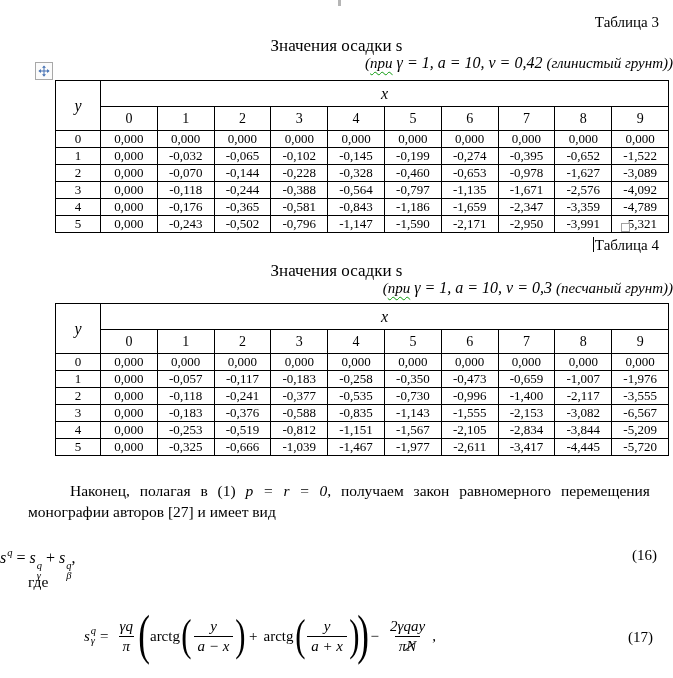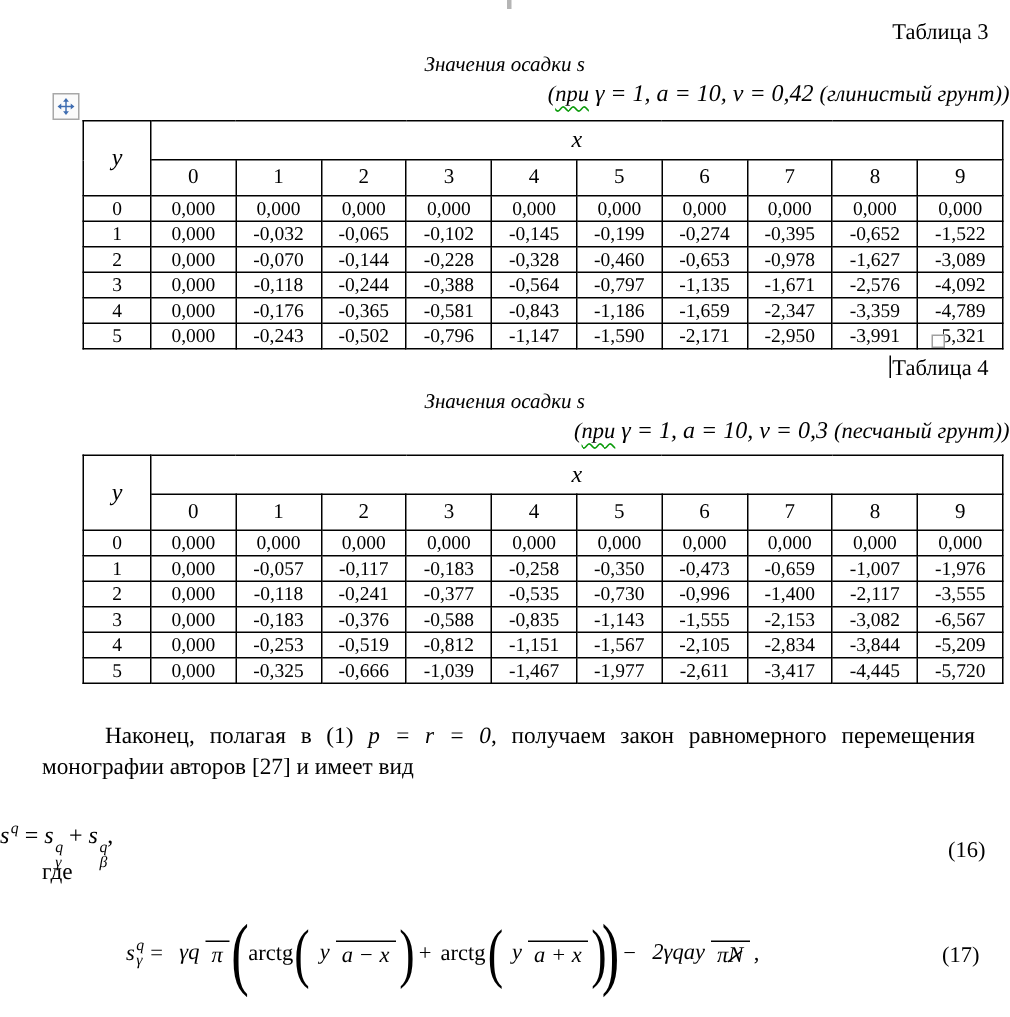--- a/index.html
+++ b/index.html
@@ -4,21 +4,21 @@
 <style>
   html,body{margin:0;padding:0;background:#fff;}
   .page{position:relative;width:673px;height:678px;background:#ffffff;overflow:hidden;
         font-family:"Liberation Serif", serif;color:#000;}
   .abs{position:absolute;}
   .it{font-style:italic;}
   .artifact{position:absolute;left:338px;top:0;width:3px;height:6px;background:#b5b5b5;}
 
   
   .tbl-label{position:absolute;right:14px;font-size:15px;text-align:right;}
-  .doc-title{position:absolute;left:0;width:673px;text-align:center;font-size:14px;font-style:italic;}
+  .doc-title{position:absolute;left:0;width:673px;text-align:center;font-size:17px;}
   .doc-sub{position:absolute;left:0;width:673px;text-align:right;font-size:15px;font-style:italic;}
   .doc-sub .mth{font-size:16px;}
   .wavy{text-decoration-line:underline;text-decoration-style:wavy;text-decoration-color:#0a9a0a;
         text-decoration-thickness:1px;text-underline-offset:3px;}
 
   
   .tbl{position:absolute;left:55px;border-collapse:collapse;table-layout:fixed;width:613px;background:#fff;}
   .tbl td{border:1px solid #000;text-align:center;vertical-align:middle;padding:0;font-size:13px;}
   .tbl tr:nth-child(1) td{height:25px;}
   .tbl tr:nth-child(2) td{height:23px;font-size:14px;}
@@ -34,27 +34,27 @@
   .caret{display:inline-block;width:1px;height:15px;background:#000;vertical-align:-2px;margin-right:1px;}
 
   
   .para{position:absolute;left:28px;top:481px;width:622px;font-size:15.5px;line-height:20.5px;}
   .pline{text-align:justify;text-align-last:justify;}
   .pline.last{text-align-last:left;}
   .pline.first{text-indent:42px;}
 
   
   .eqrow{position:absolute;left:0;width:673px;text-align:left;font-size:16px;}
-  .eqnum{position:absolute;right:16px;top:0;font-size:15px;margin-top:12px;}
+  .eqnum{position:absolute;right:16px;top:0;font-size:15px;}
   .mop{padding:0 4px;}
   sup.sq{font-size:10.5px;font-style:italic;vertical-align:7px;margin-left:1px;}
   .ss{display:inline-flex;flex-direction:column;align-items:flex-start;font-size:10.5px;
       line-height:10px;vertical-align:-6px;margin-left:1px;font-style:italic;}
   .eq17{position:absolute;left:84px;top:601px;height:70px;display:flex;align-items:center;font-size:15px;}
-  .frac{display:inline-flex;align-items:center;vertical-align:middle;margin:0 3px;font-family:Liberation Serif, serif;}
+  .frac{display:inline-flex;flex-direction:column;align-items:center;vertical-align:middle;margin:0 3px;font-family:Liberation Serif, serif;}
   .frac .fn{padding:0 4px 1px;}
   .frac .fd{border-top:1px solid #000;padding:1px 4px 0;}
   .bp{font-size:44px;font-weight:400;line-height:0.9;display:inline-block;transform:scaleX(0.7);margin:0 -3px;}
   .bp2{font-size:54px;font-weight:400;line-height:0.8;display:inline-block;transform:scaleX(0.65);margin:0 -5px;}
   .fun{font-style:normal;padding:0 2px;}
   .nstrike{position:relative;display:inline-block;font-style:italic;}
   .nstrike::before{content:'';position:absolute;left:-2px;top:50%;width:120%;height:0;
                    border-top:1.4px solid #000;transform:rotate(-38deg);}
   .where{position:absolute;left:28px;top:573px;font-size:15.5px;}
 </style>

